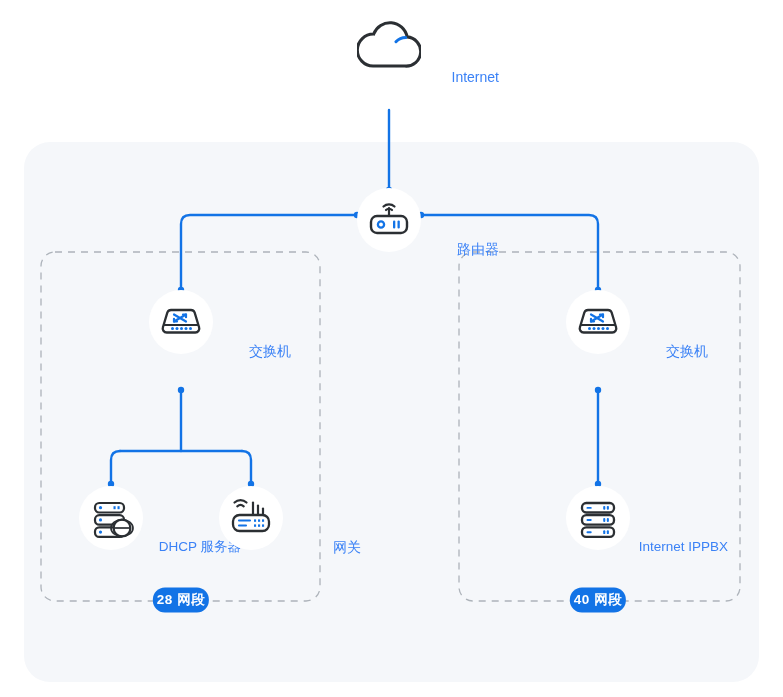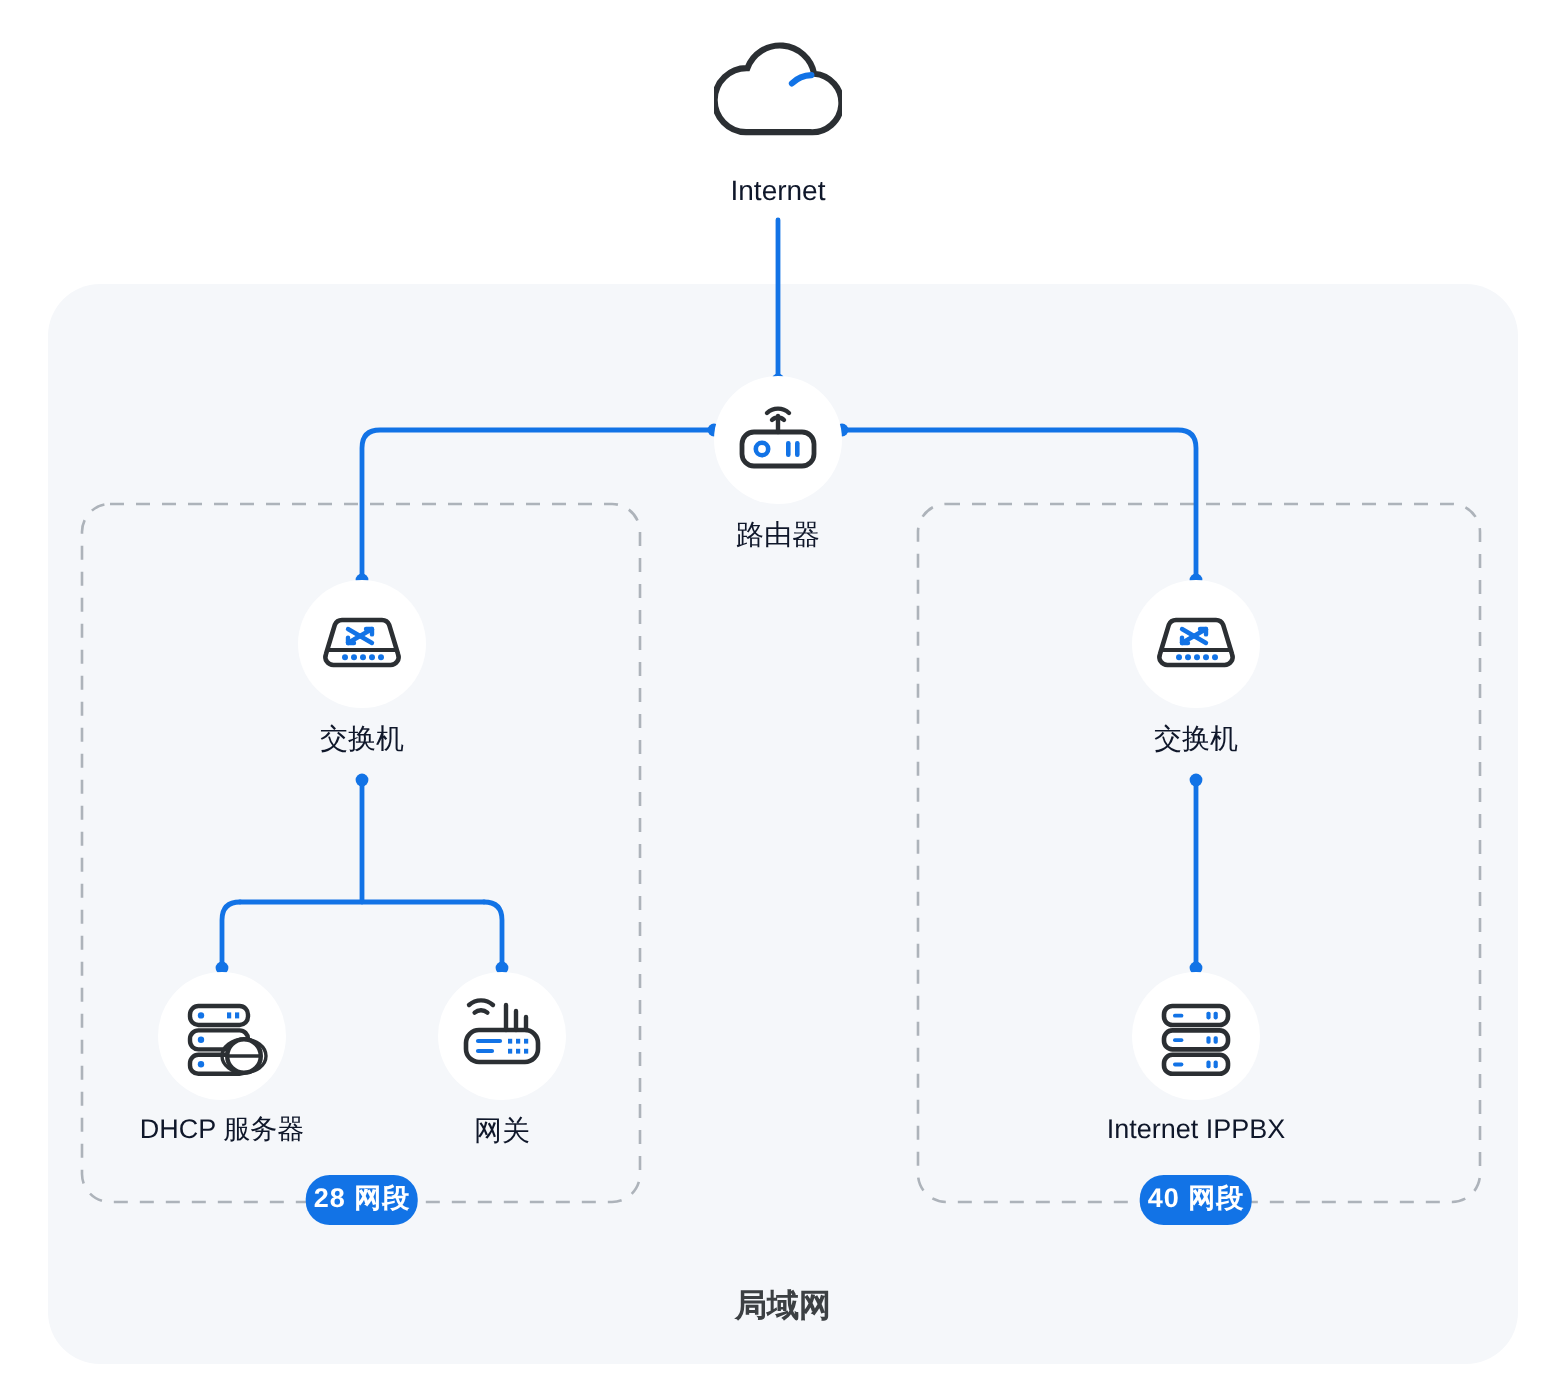--- a/index.html
+++ b/index.html
@@ -42,31 +42,32 @@
     background: #ffffff;
     display: flex;
     align-items: center;
     justify-content: center;
   }
   .node-circle.plain {
     background: transparent;
   }
   .node-label {
     position: absolute;
-    top: 38px;
+    top: 20px;
     left: -110px;
     width: 220px;
-    text-align: center;
+    text-align: right;
     font-size: 14px;
     line-height: 18px;
-    color: #0f172a;
+    color: #3b82f6;
     white-space: nowrap;
   }
   .node-label.small {
     font-size: 13.5px;
+    margin-left: 20px;
   }
   .badge {
     position: absolute;
     transform: translate(-50%, -50%);
     background: #1273e6;
     color: #ffffff;
     font-size: 13.5px;
     font-weight: bold;
     letter-spacing: .5px;
     padding: 5px 4px 6px;
@@ -269,15 +270,14 @@
           <rect x="31.8" y="34.3" width="2.1" height="3.8" rx=".9"></rect>
         </g>
       </svg>
     </div>
     <div class="node-label small">Internet IPPBX</div>
   </div>
 
   <div class="badge" style="left:181px; top:600px;">28 网段</div>
   <div class="badge" style="left:598px; top:600px;">40 网段</div>
 
-  <div class="lan-title">局域网</div>
 
 </div>
 
 </body></html>

